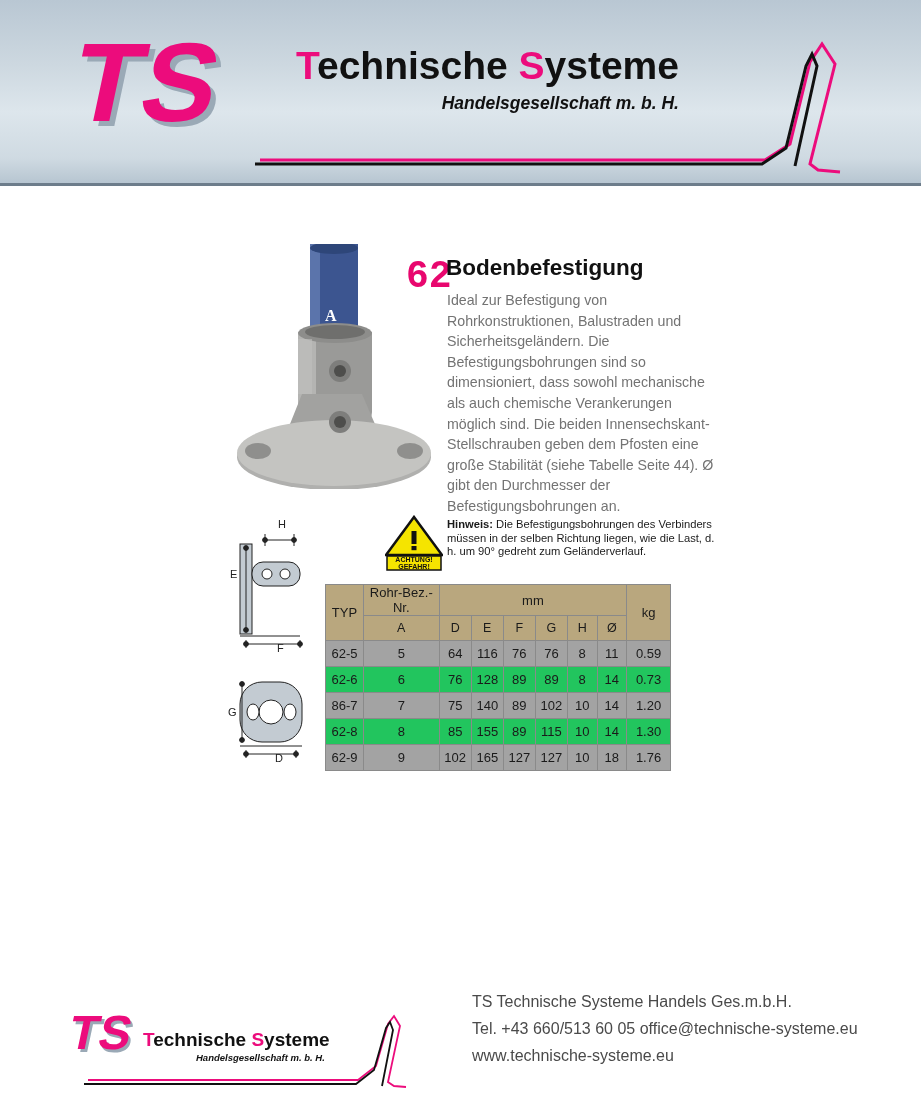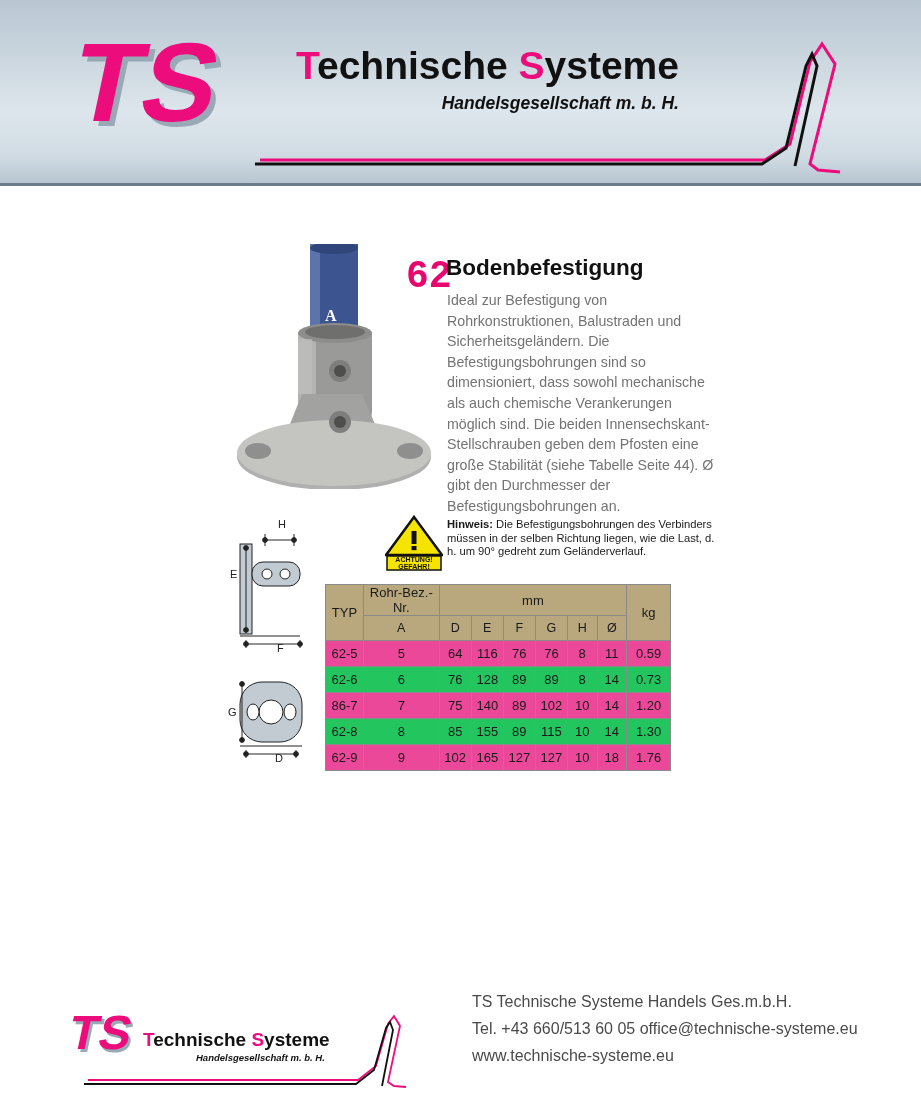--- a/index.html
+++ b/index.html
@@ -131,21 +131,21 @@
   }
   table.spec thead th {
     background: #b9a77e;
     font-weight: normal;
     color: #1a1a1a;
   }
   table.spec thead tr.h1 th { height: 27px; }
   table.spec thead tr.h2 th { height: 25px; font-size: 12.5px; }
   .th-typ, .th-rohr, .th-kg { vertical-align: middle; }
   table.spec tbody tr.alt td { background: #cbbc9b; }
-  table.spec tbody tr td { background: #ec4899; }
+  table.spec tbody tr td { background: #a3a3a3; }
   table.spec tbody tr.alt td { background: #22c55e; }
   .col-typ { width: 44px; }
   .col-a   { width: 98px; }
   .col-d, .col-e, .col-f, .col-g, .col-h, .col-o { width: 37px; }
   .col-kg  { width: 53px; }
 
   
   .footer {
     position: absolute; left: 0; top: 976px;
     width: 921px; height: 132px;

